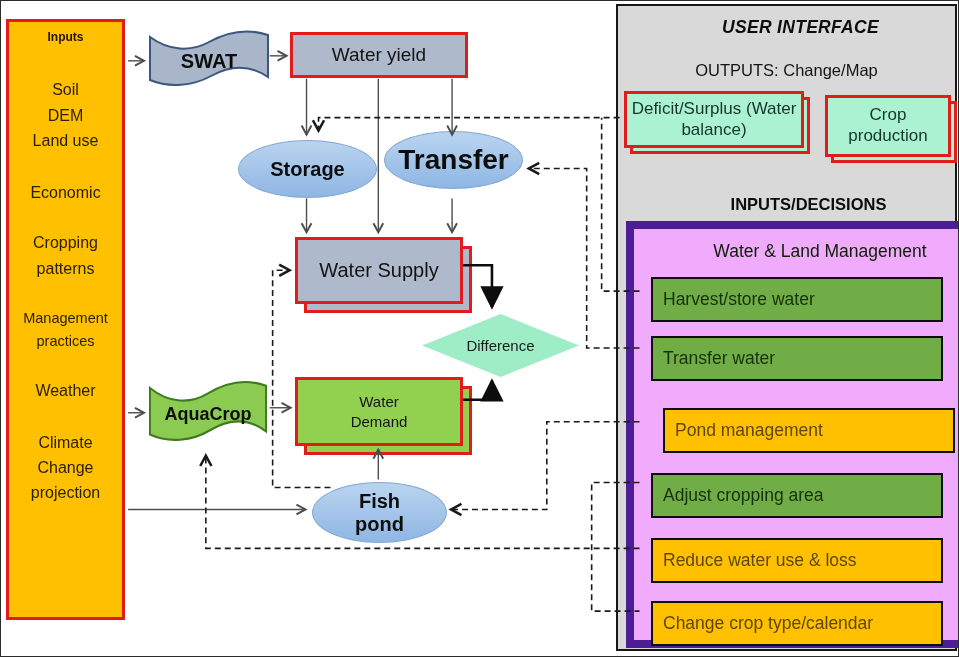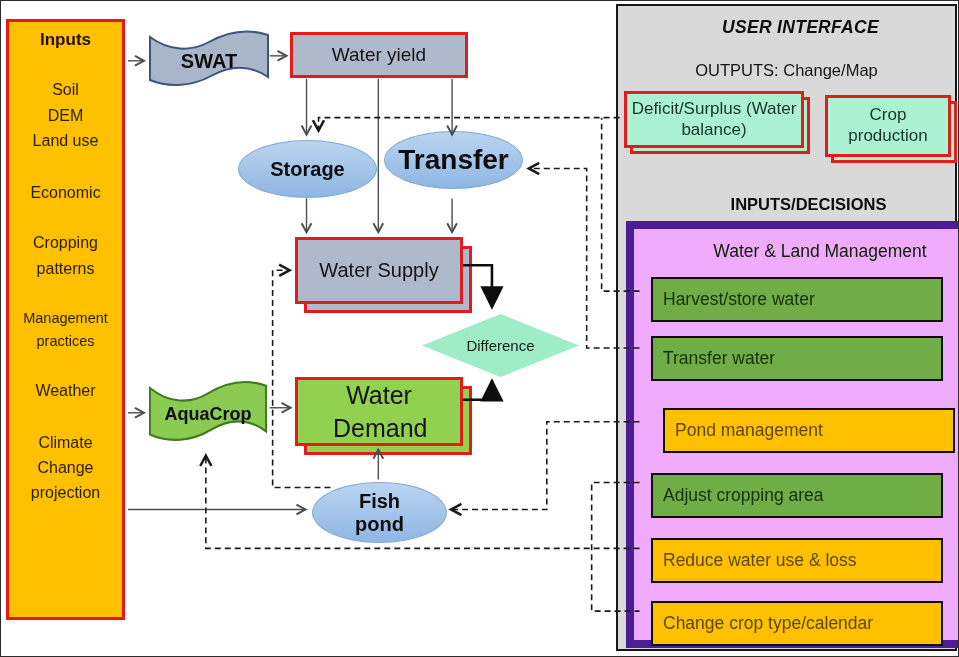--- a/index.html
+++ b/index.html
@@ -9,21 +9,21 @@
     border:1px solid #2b2b2b; overflow:hidden; color:#111;
   }
   .abs { position:absolute; }
 
   
   #inputs-panel {
     left:5px; top:18px; width:119px; height:601px;
     background:#FFC000; border:3px solid #e21b1b;
   }
   .pline { position:absolute; width:100%; text-align:center; font-size:16px; color:#2a1d00; }
-  .pline.title { font-weight:bold; font-size:17px; color:#201400; }
+  .pline.title { font-weight:bold; font-size:12px; color:#201400; }
   .pline.small { font-size:14.5px; }
 
   
   .wave-box { position:absolute; }
   .wave-box svg { position:absolute; inset:0; width:100%; height:100%; }
   .wave-label { position:absolute; inset:0; display:flex; align-items:center; justify-content:center;
     font-weight:bold; font-size:19px; color:#0d0d0d; }
 
   
   .redbox { position:absolute; border:3px solid #e21b1b; display:flex; align-items:center; justify-content:center;
@@ -118,21 +118,21 @@
       <span>Water Supply</span>
     </div>
   </div>
 
   <div id="difference-diamond" class="shape abs">
     <span>Difference</span>
   </div>
 
   <div class="stack off8 fill-green shape" style="left:294px;top:376px;width:168px;height:69px">
     <div class="shadow"></div>
-    <div class="main" style="font-size:25px;line-height:1.3">
+    <div class="main" style="font-size:15px;line-height:1.3">
       <span style="display:inline-block;width:92px">Water Demand</span>
     </div>
   </div>
 
   <div class="wave-box shape" style="left:146px;top:374px;width:122px;height:78px">
     <svg viewBox="0 0 124 72" preserveAspectRatio="none">
       <path d="M3,12 C22,26 44,27 62,17 C80,7 100,3 121,10 L121,52 C102,39 82,41 64,51 C46,61 22,63 3,55 Z" fill="#8BCB51" stroke="#3f7a1f" stroke-width="2"></path>
     </svg>
     <div class="wave-label" style="font-size:18px">AquaCrop</div>
   </div>

